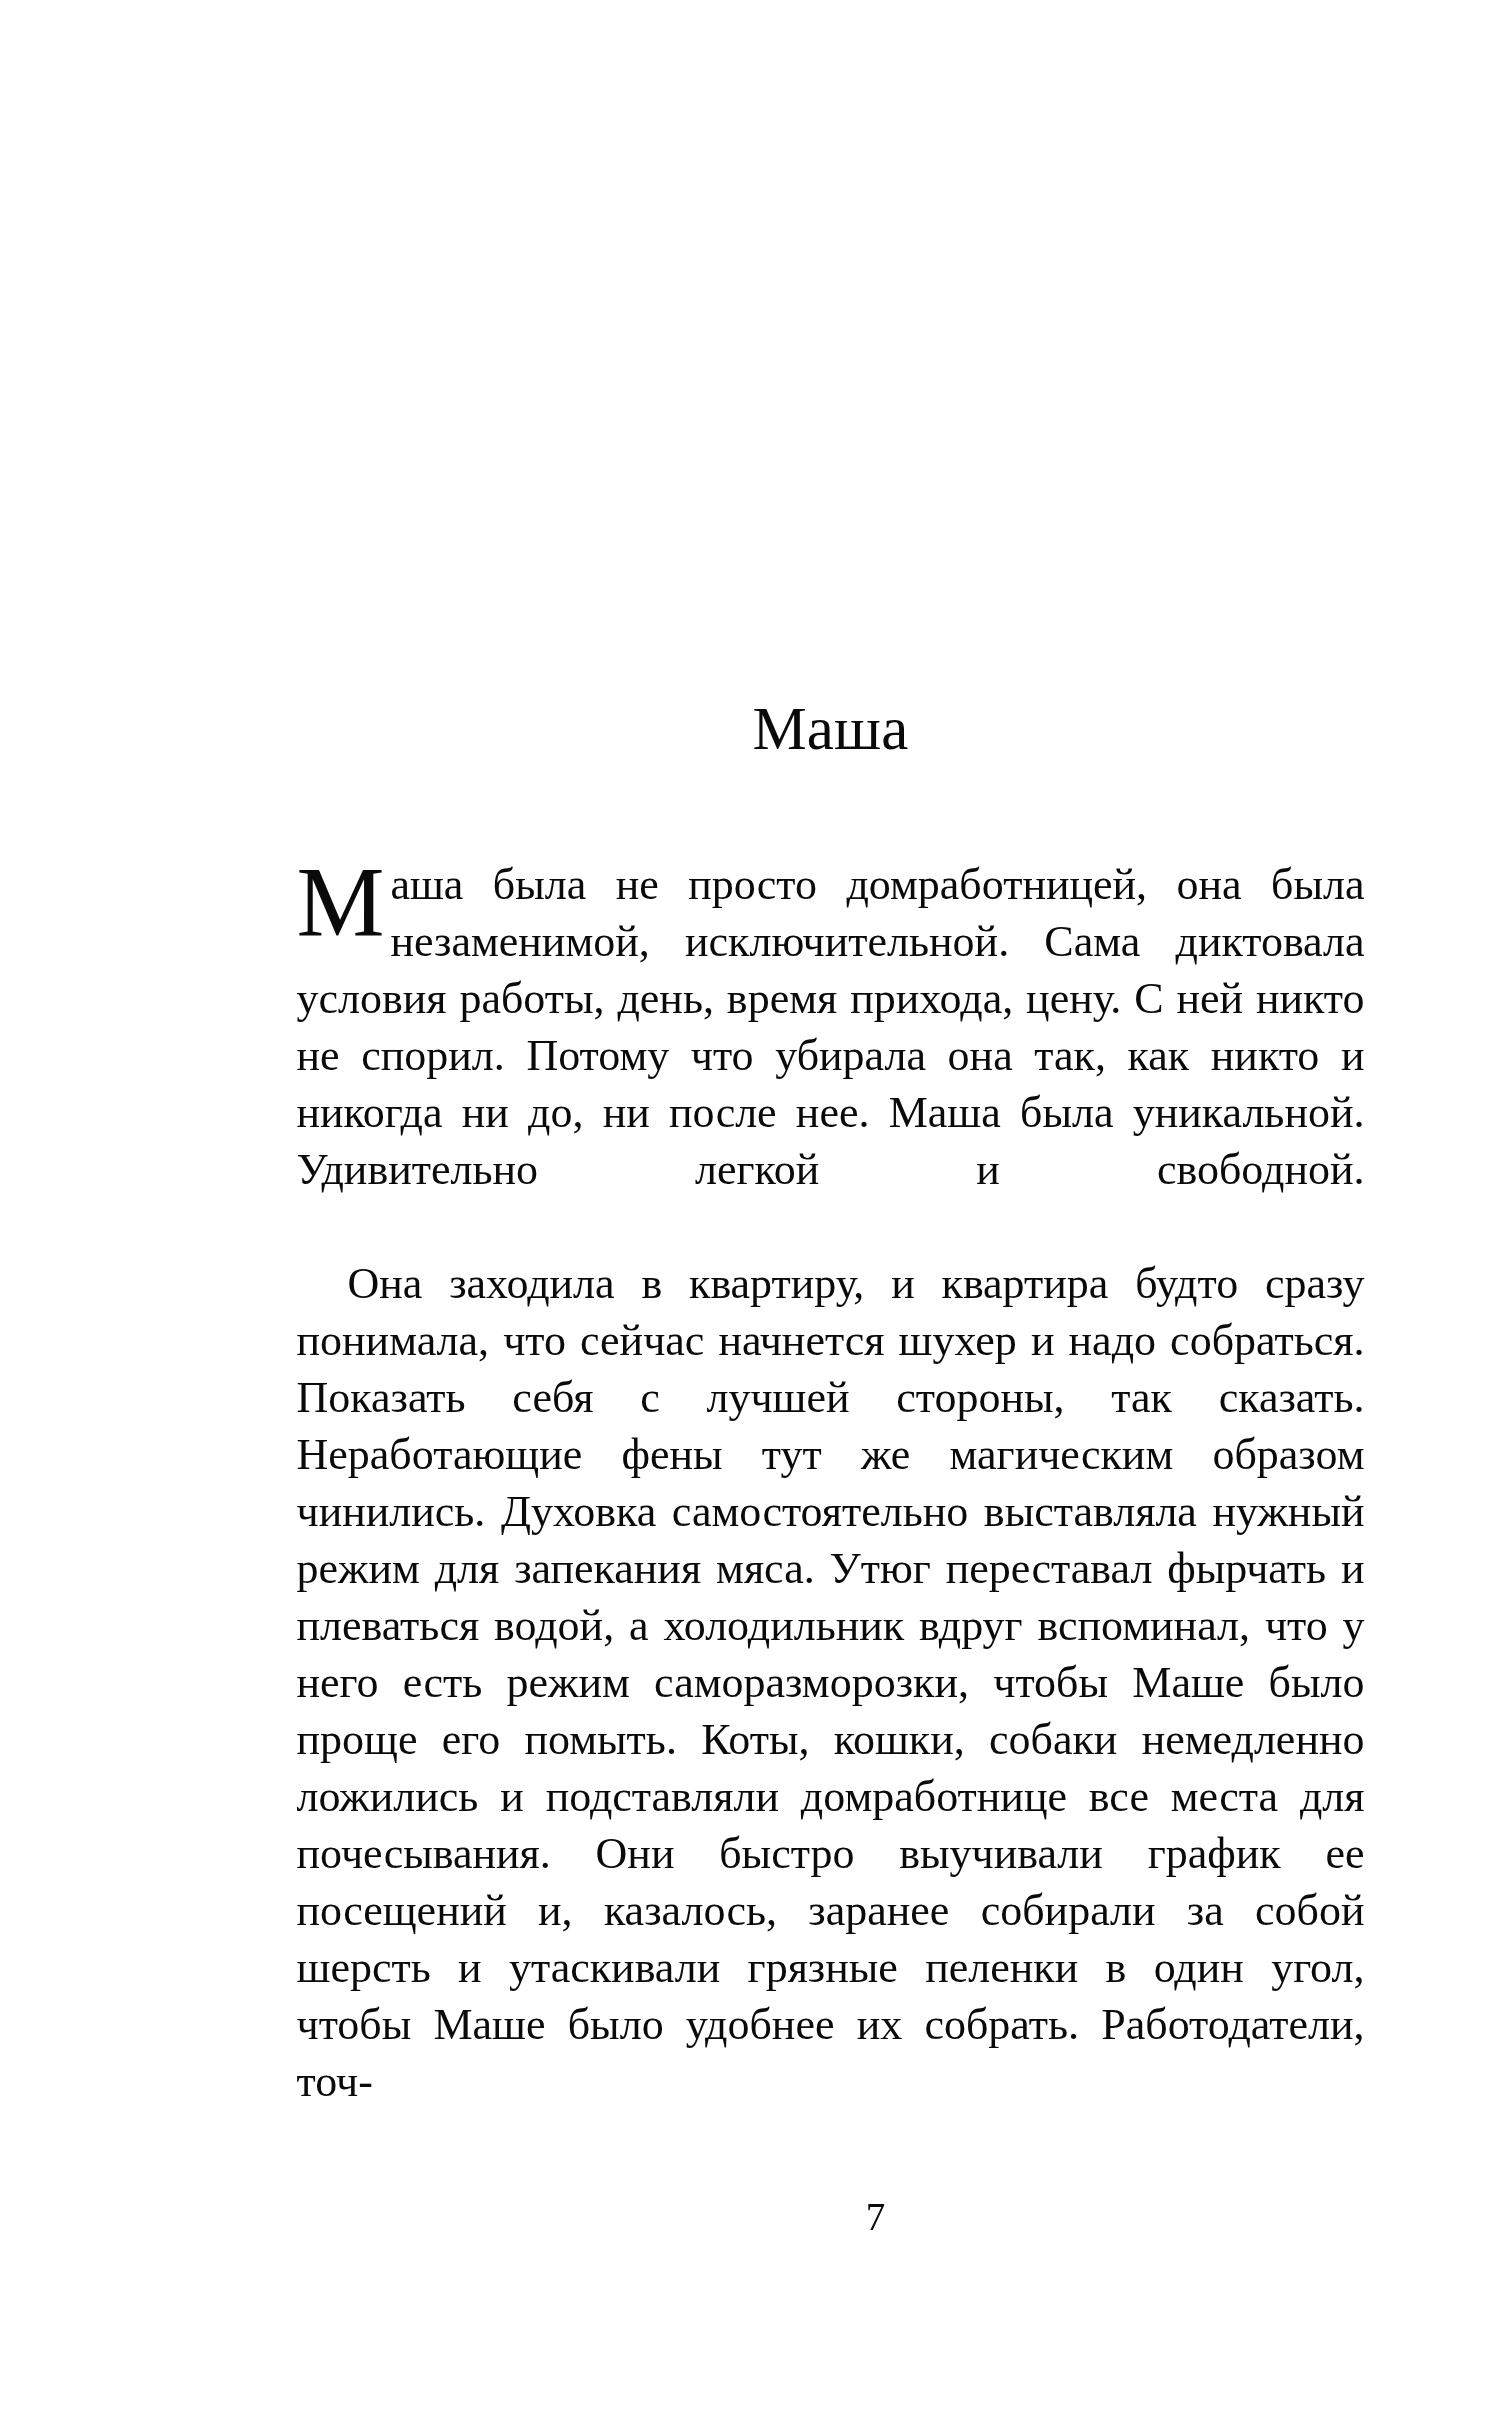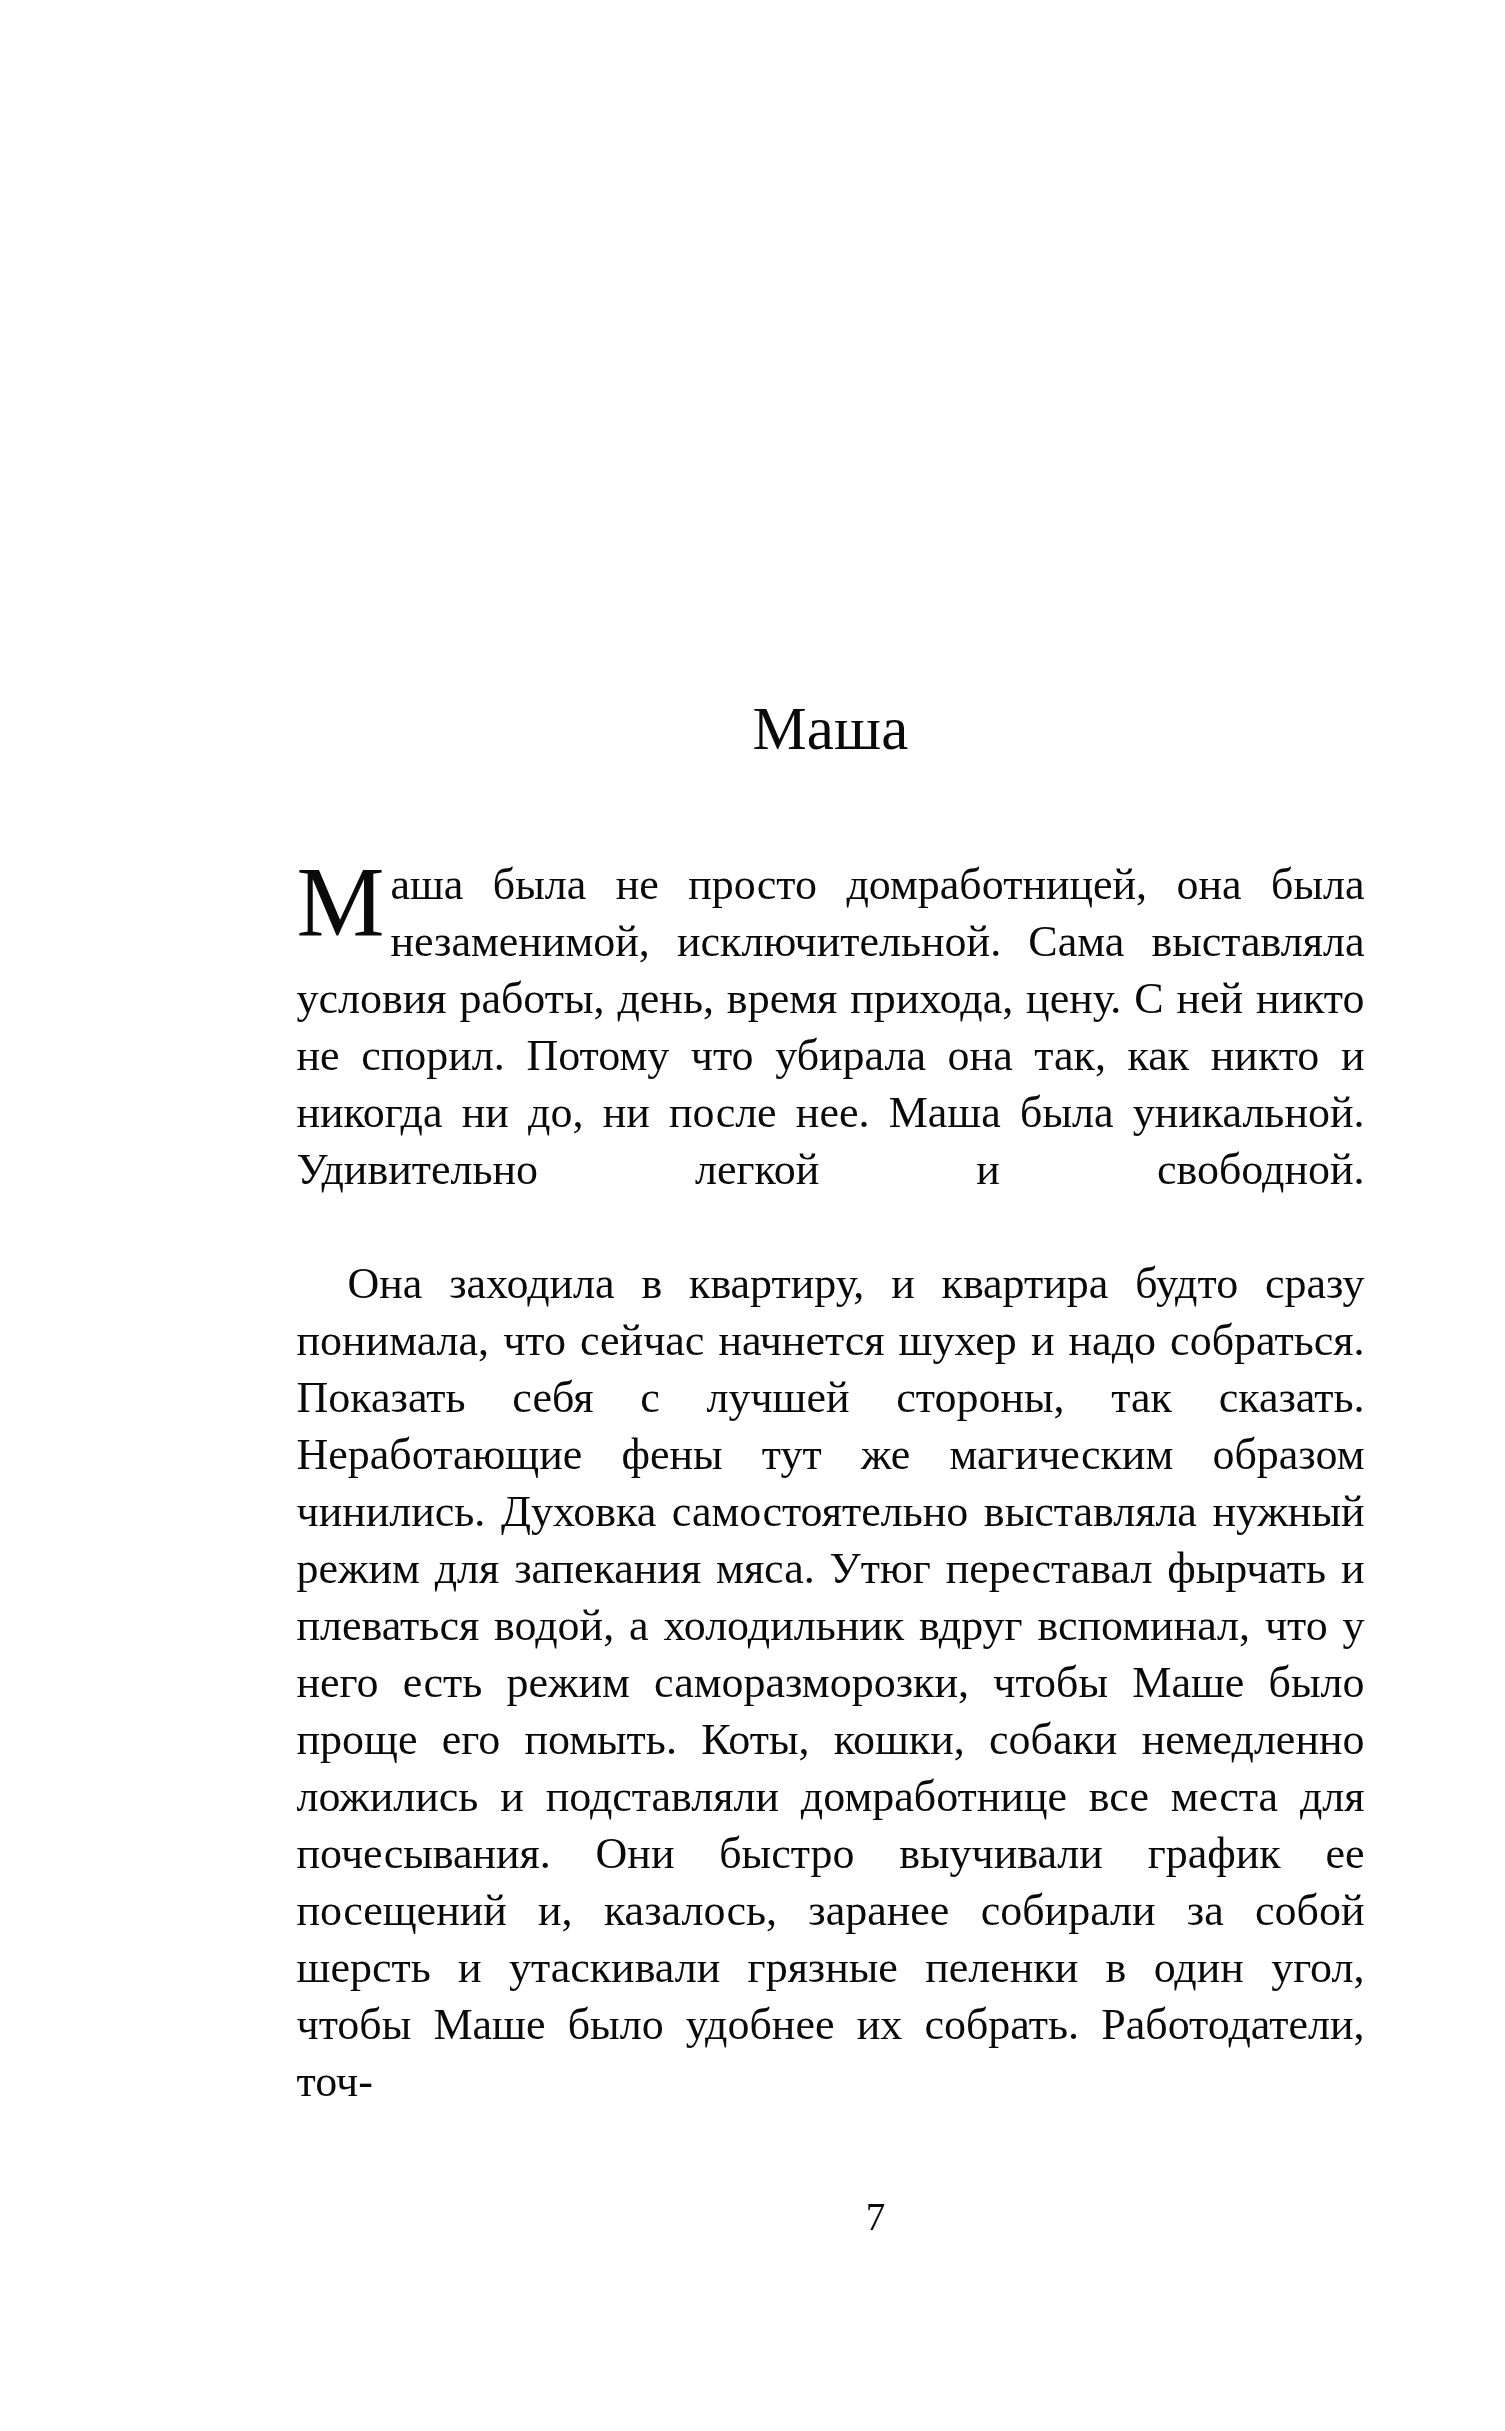--- a/index.html
+++ b/index.html
@@ -100,21 +100,21 @@
 <body>
 
 <div class="page">
 
   <div class="text-block">
 
     <h1 class="chapter-title">Маша</h1>
 
     <div class="body-copy">
 
-      <p class="para"><span class="dropcap">М</span><span>аша была не просто домработницей, она была незаменимой, исключительной. Сама выставляла условия работы, день, время прихода, цену. С ней никто не спорил. Потому что убирала она так, как никто и никогда ни до, ни после нее. Маша была уникальной. Удивительно легкой и свободной.</span></p>
+      <p class="para"><span class="dropcap">М</span><span>аша была не просто домработницей, она была незаменимой, исключительной. Сама диктовала условия работы, день, время прихода, цену. С ней никто не спорил. Потому что убирала она так, как никто и никогда ни до, ни после нее. Маша была уникальной. Удивительно легкой и свободной.</span></p>
 
       <p class="para indent"><span>Она заходила в квартиру, и квартира будто сразу понимала, что сейчас начнется шухер и надо собраться. Показать себя с лучшей стороны, так сказать. Неработающие фены тут же магическим образом чинились. Духовка самостоятельно выставляла нужный режим для запекания мяса. Утюг переставал фырчать и плеваться водой, а холодильник вдруг вспоминал, что у него есть режим саморазморозки, чтобы Маше было проще его помыть. Коты, кошки, собаки немедленно ложились и подставляли домработнице все места для почесывания. Они быстро выучивали график ее посещений и, казалось, заранее собирали за собой шерсть и утаскивали грязные пеленки в один угол, чтобы Маше было удобнее их собрать. Работодатели, точ-</span></p>
 
     </div>
 
   </div>
 
   <div class="page-number">7</div>
 
 </div>

